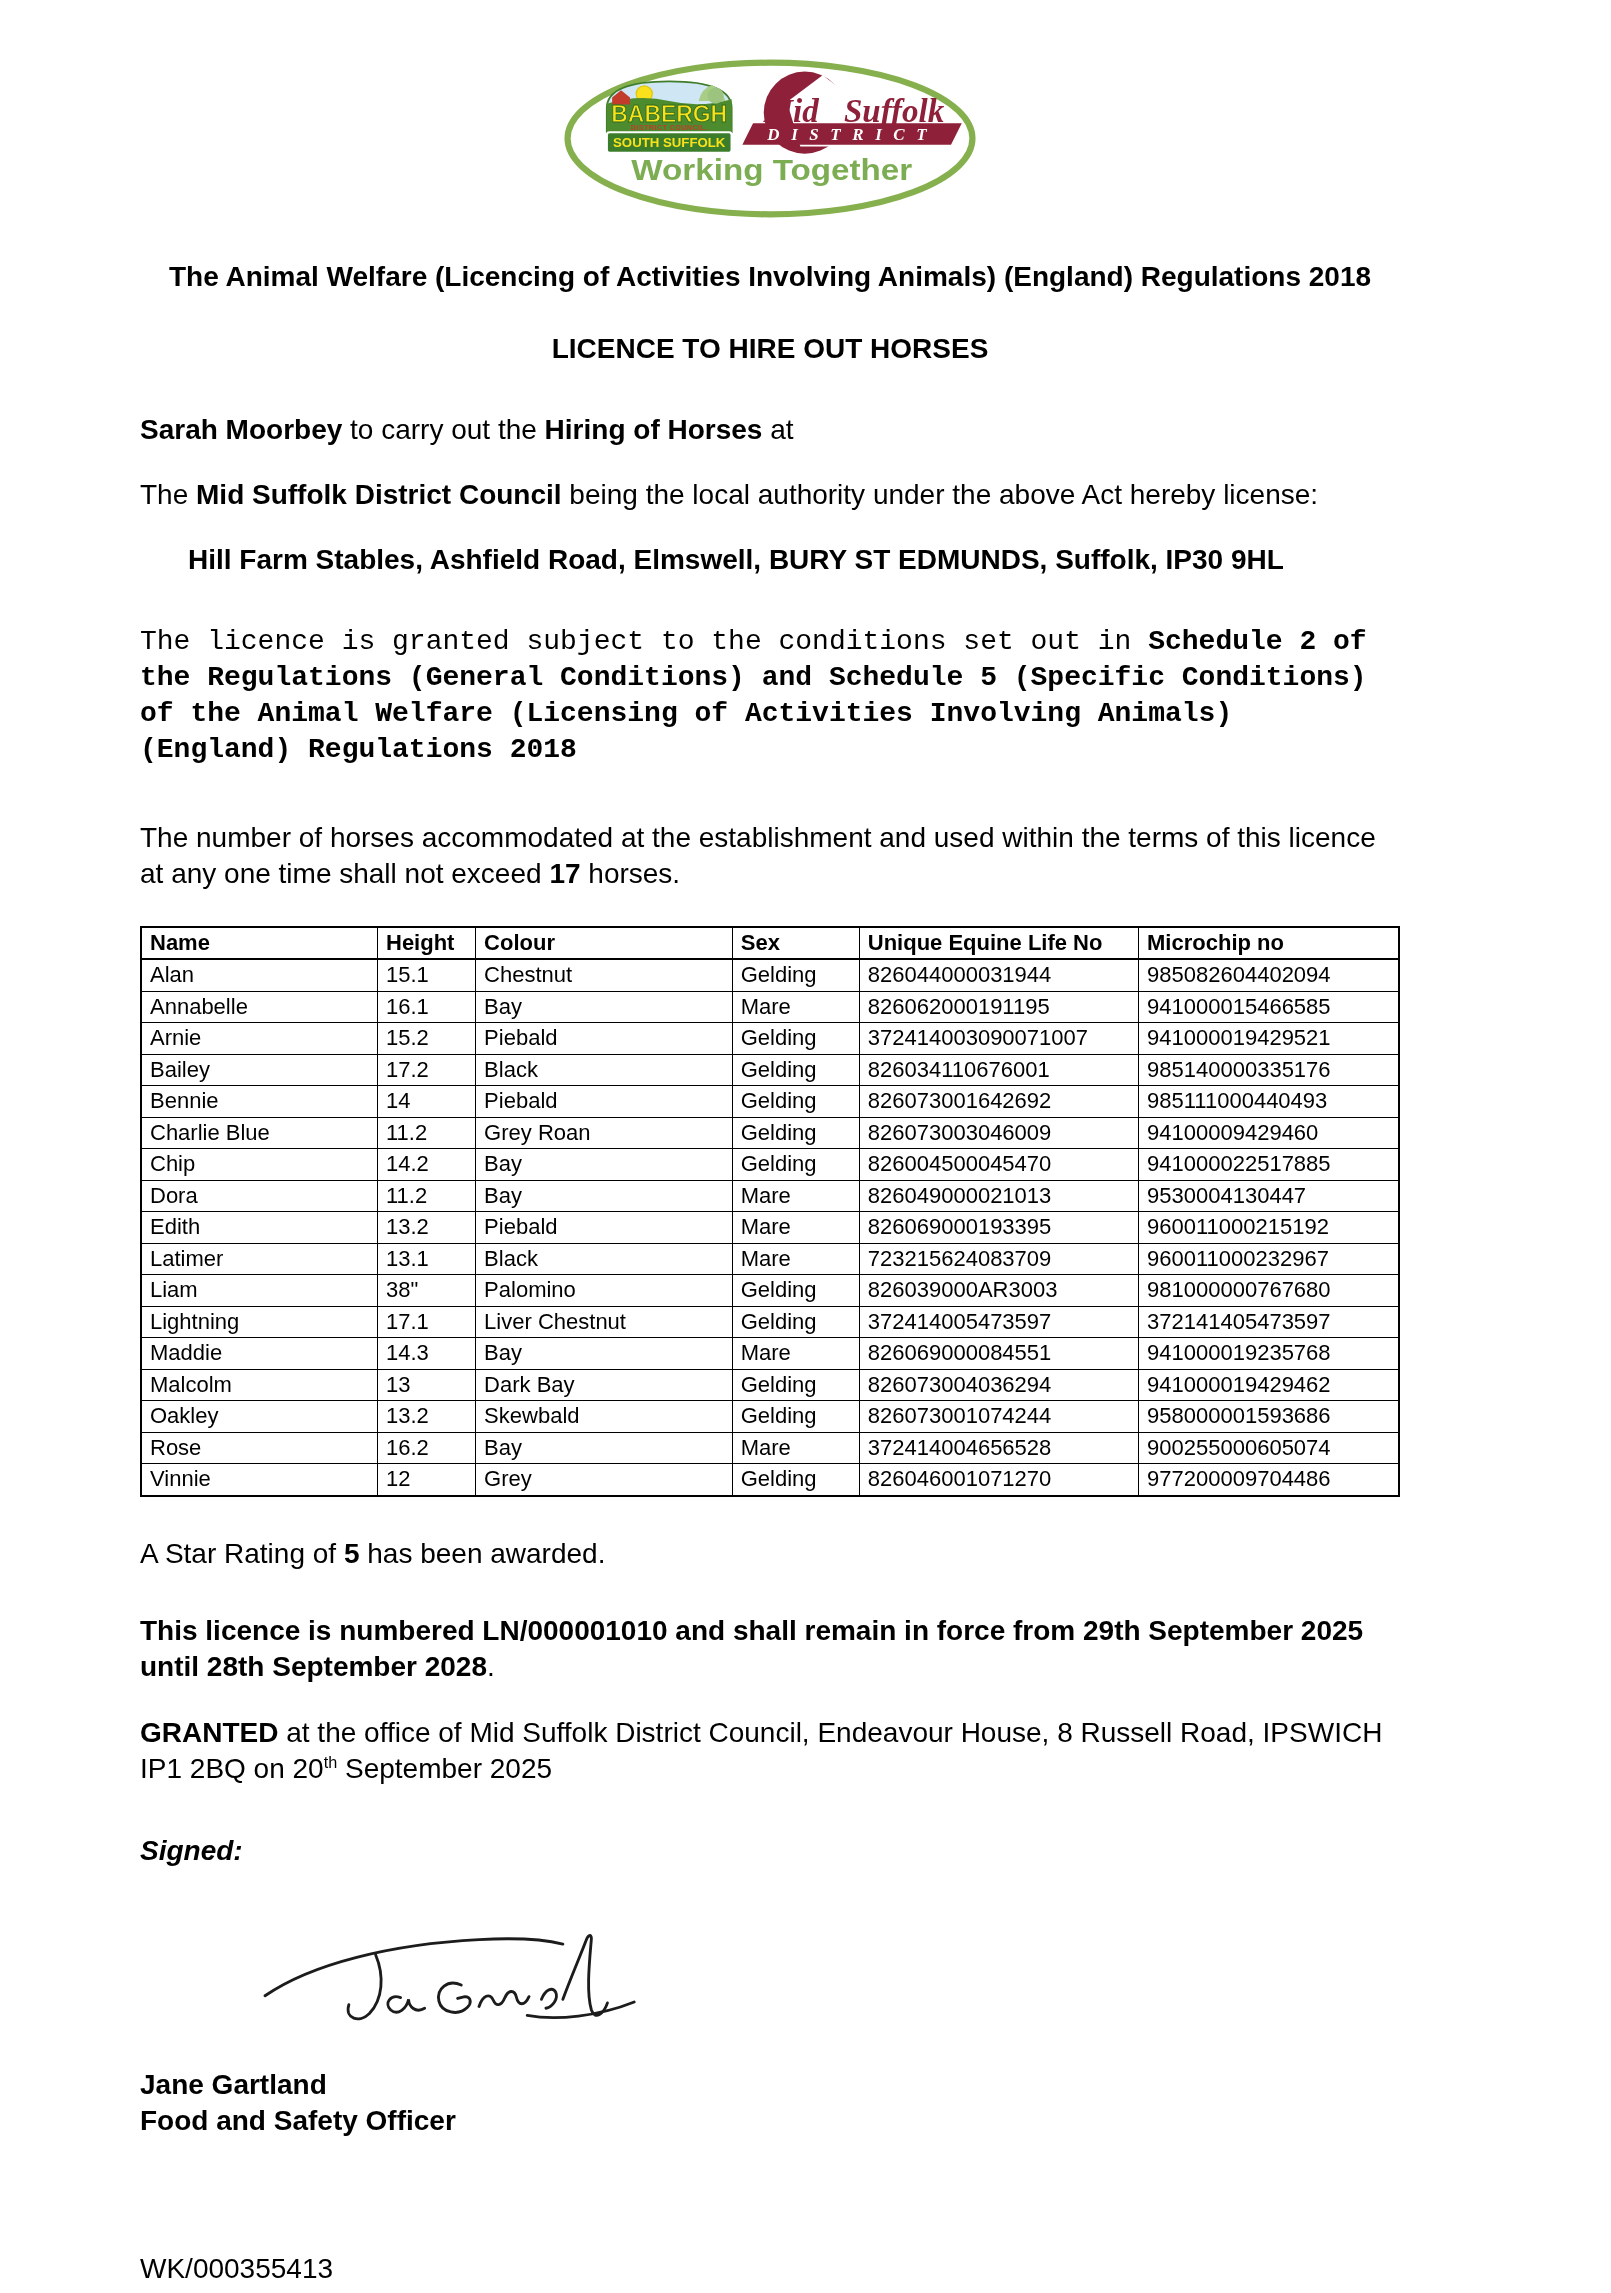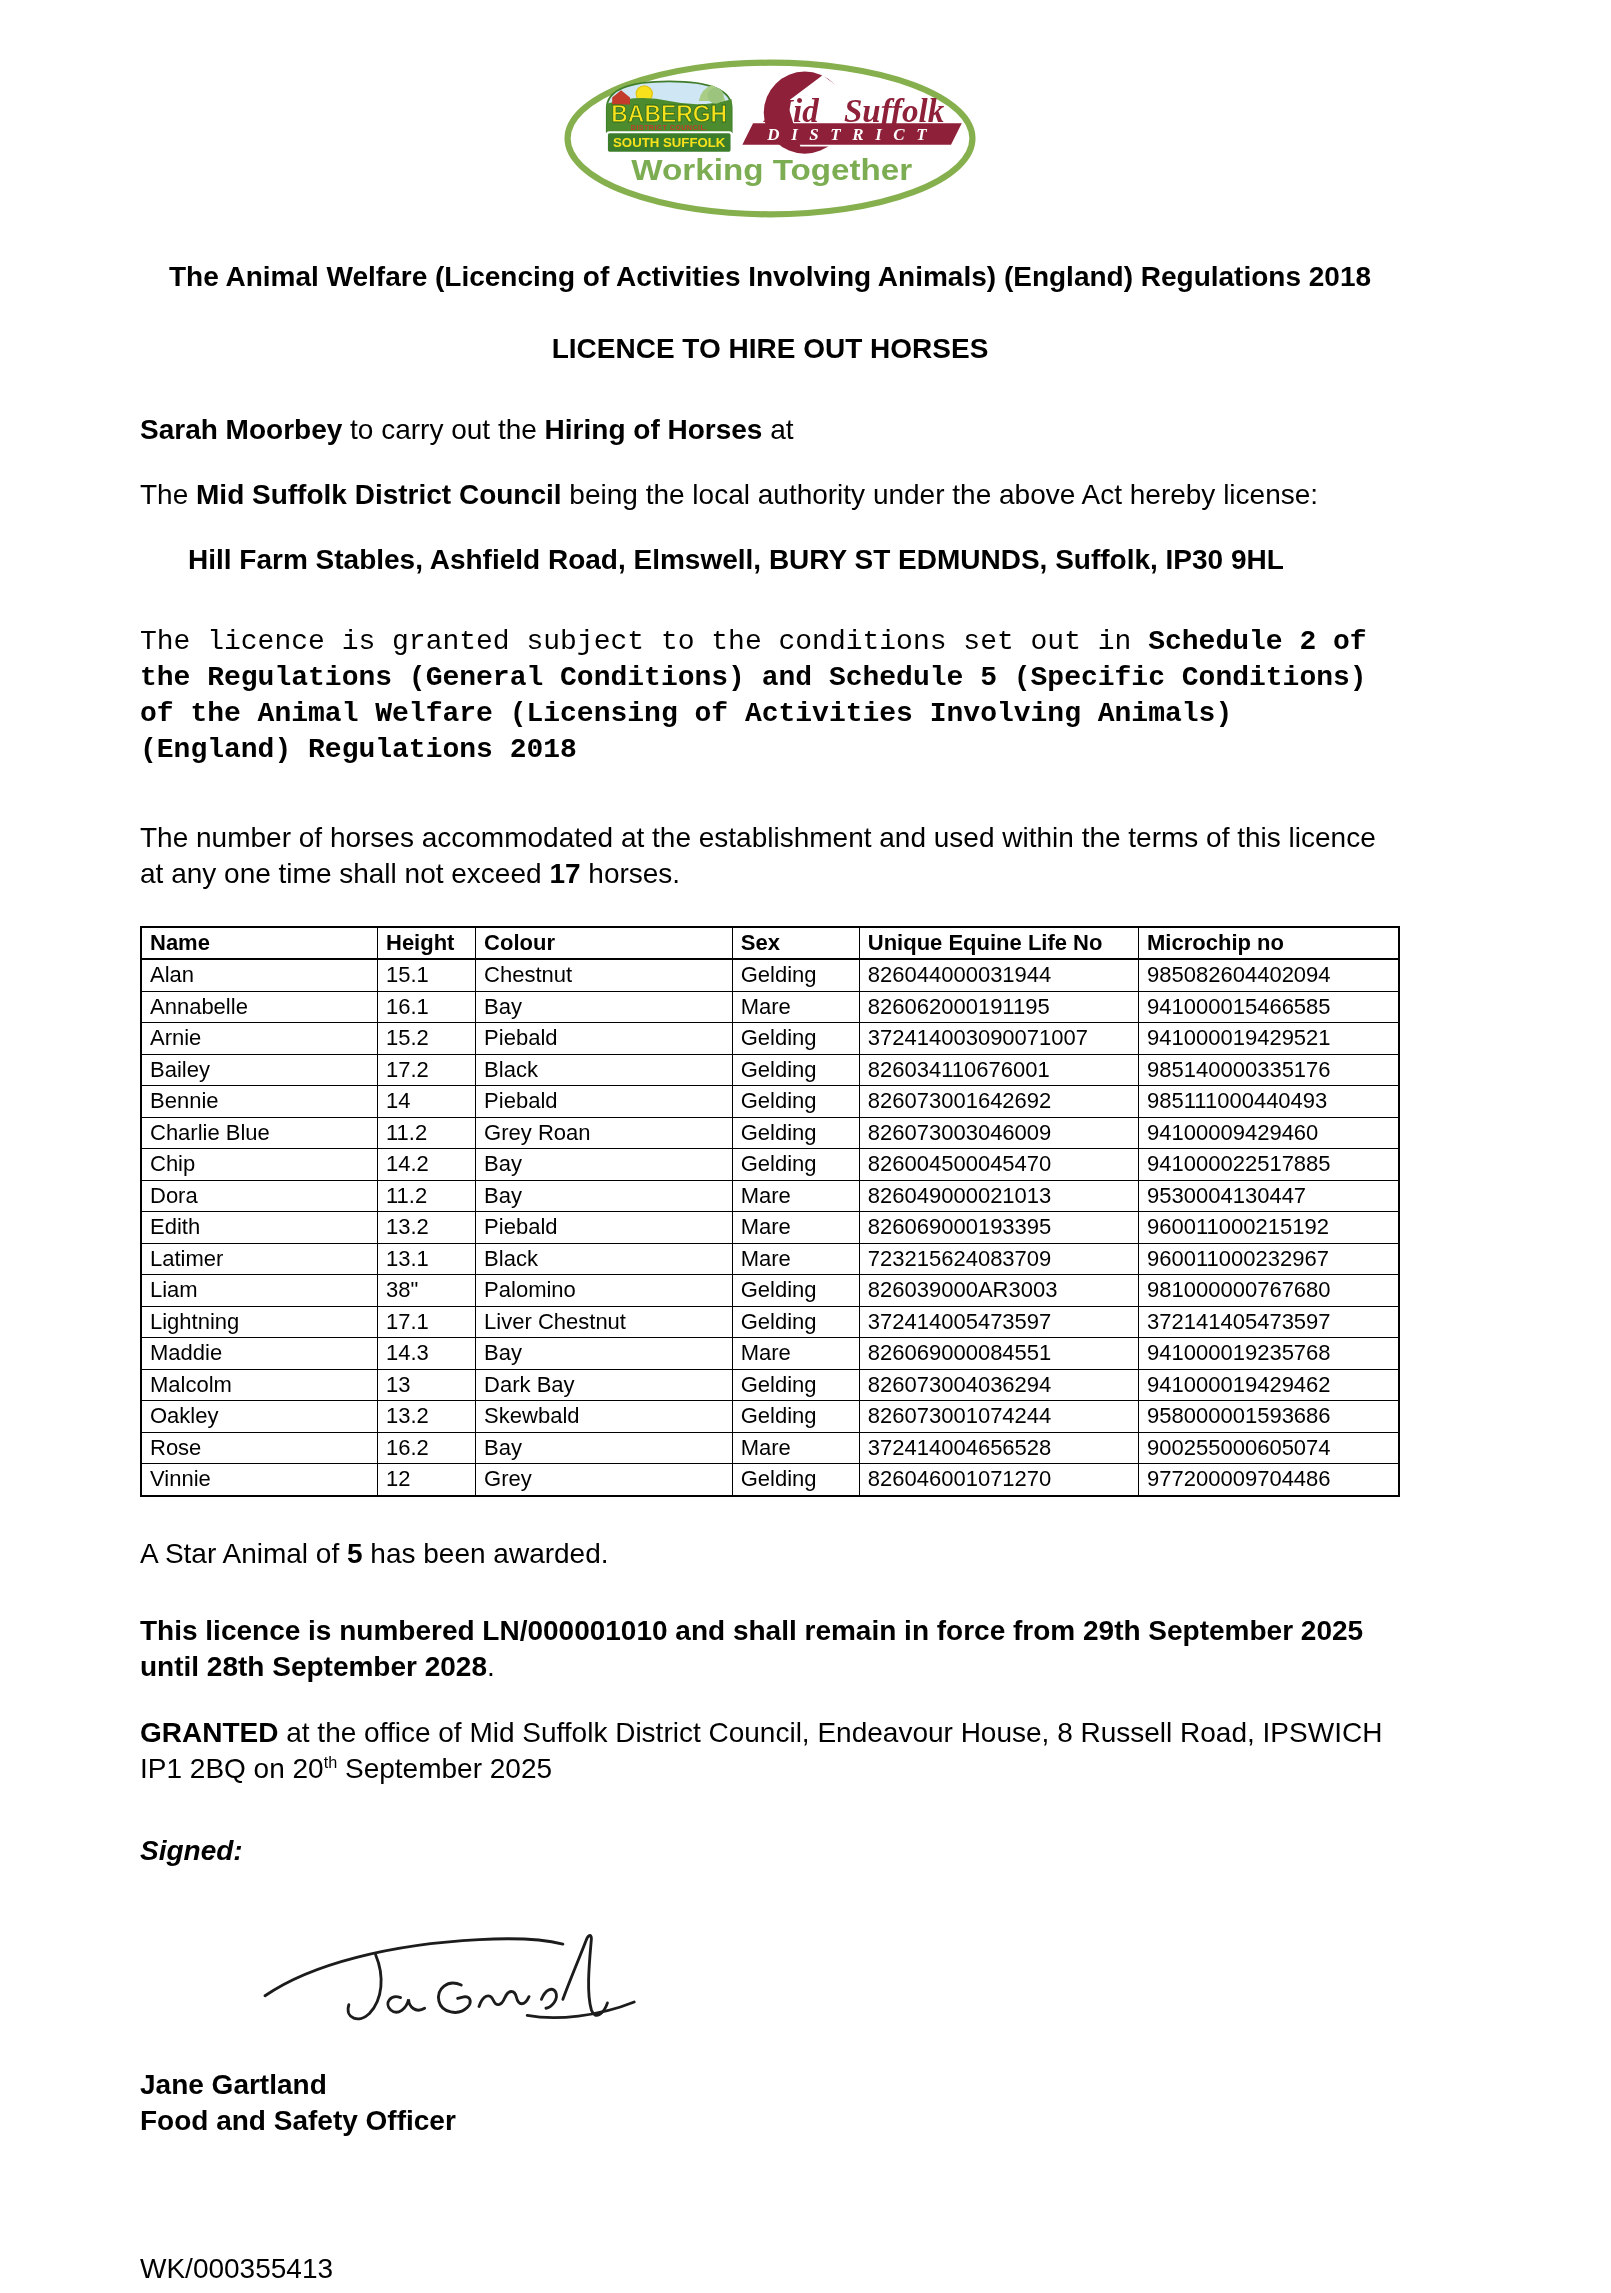--- a/index.html
+++ b/index.html
@@ -237,21 +237,21 @@
           <td>Vinnie</td>
           <td>12</td>
           <td>Grey</td>
           <td>Gelding</td>
           <td>826046001071270</td>
           <td>977200009704486</td>
         </tr>
       </tbody>
   </table>
 
-  <p class="star"><span>A Star Animal of </span><span class="b">5</span><span> has been awarded.</span></p>
+  <p class="star"><span>A Star Rating of </span><span class="b">5</span><span> has been awarded.</span></p>
   <p class="licnum"><span class="b">This licence is numbered LN/000001010 and shall remain in force from 29th September 2025 until 28th September 2028</span><span>.</span></p>
   <p class="granted"><span class="b">GRANTED</span><span> at the office of Mid Suffolk District Council, Endeavour House, 8 Russell Road, IPSWICH IP1 2BQ on 20</span><sup>th</sup><span> September 2025</span></p>
 
   <p class="signed">Signed:</p>
 
   <div class="signature">
     <svg width="428" height="143" viewBox="0 0 480 160">
       <g fill="none" stroke="#1c1c1c" stroke-width="3.2" stroke-linecap="round">
         <path d="M18,96 C70,60 160,38 258,33 C296,31 332,33 352,38"></path>
         <path d="M142,50 C152,74 150,100 135,116 C124,127 107,122 112,106"></path>

